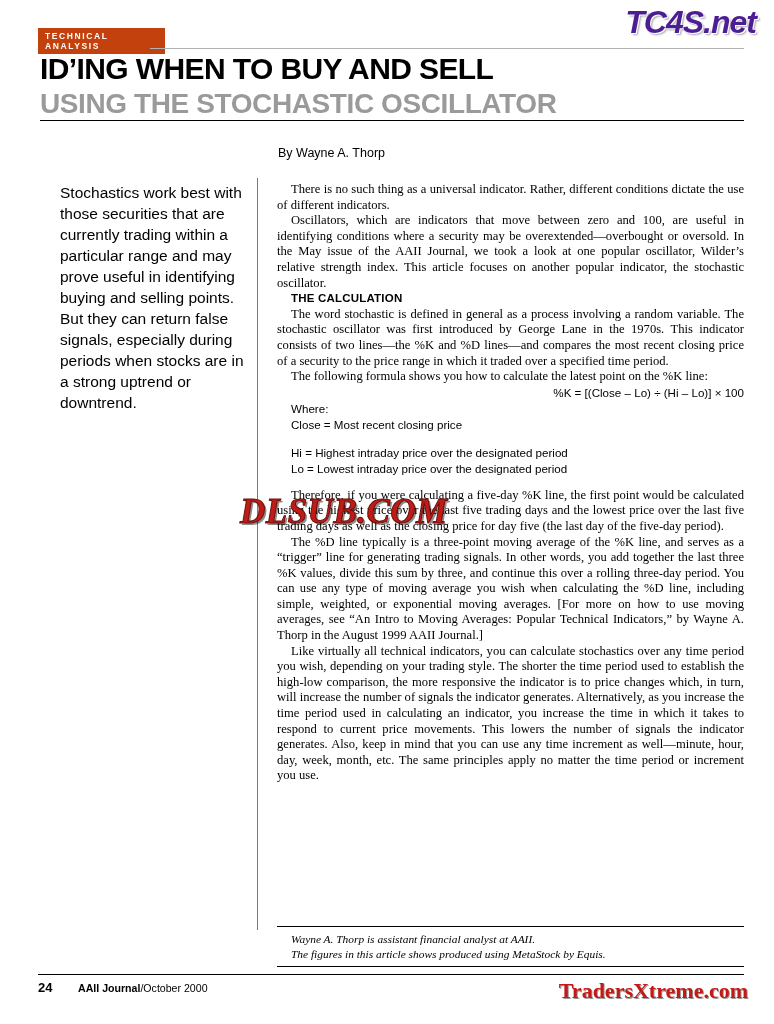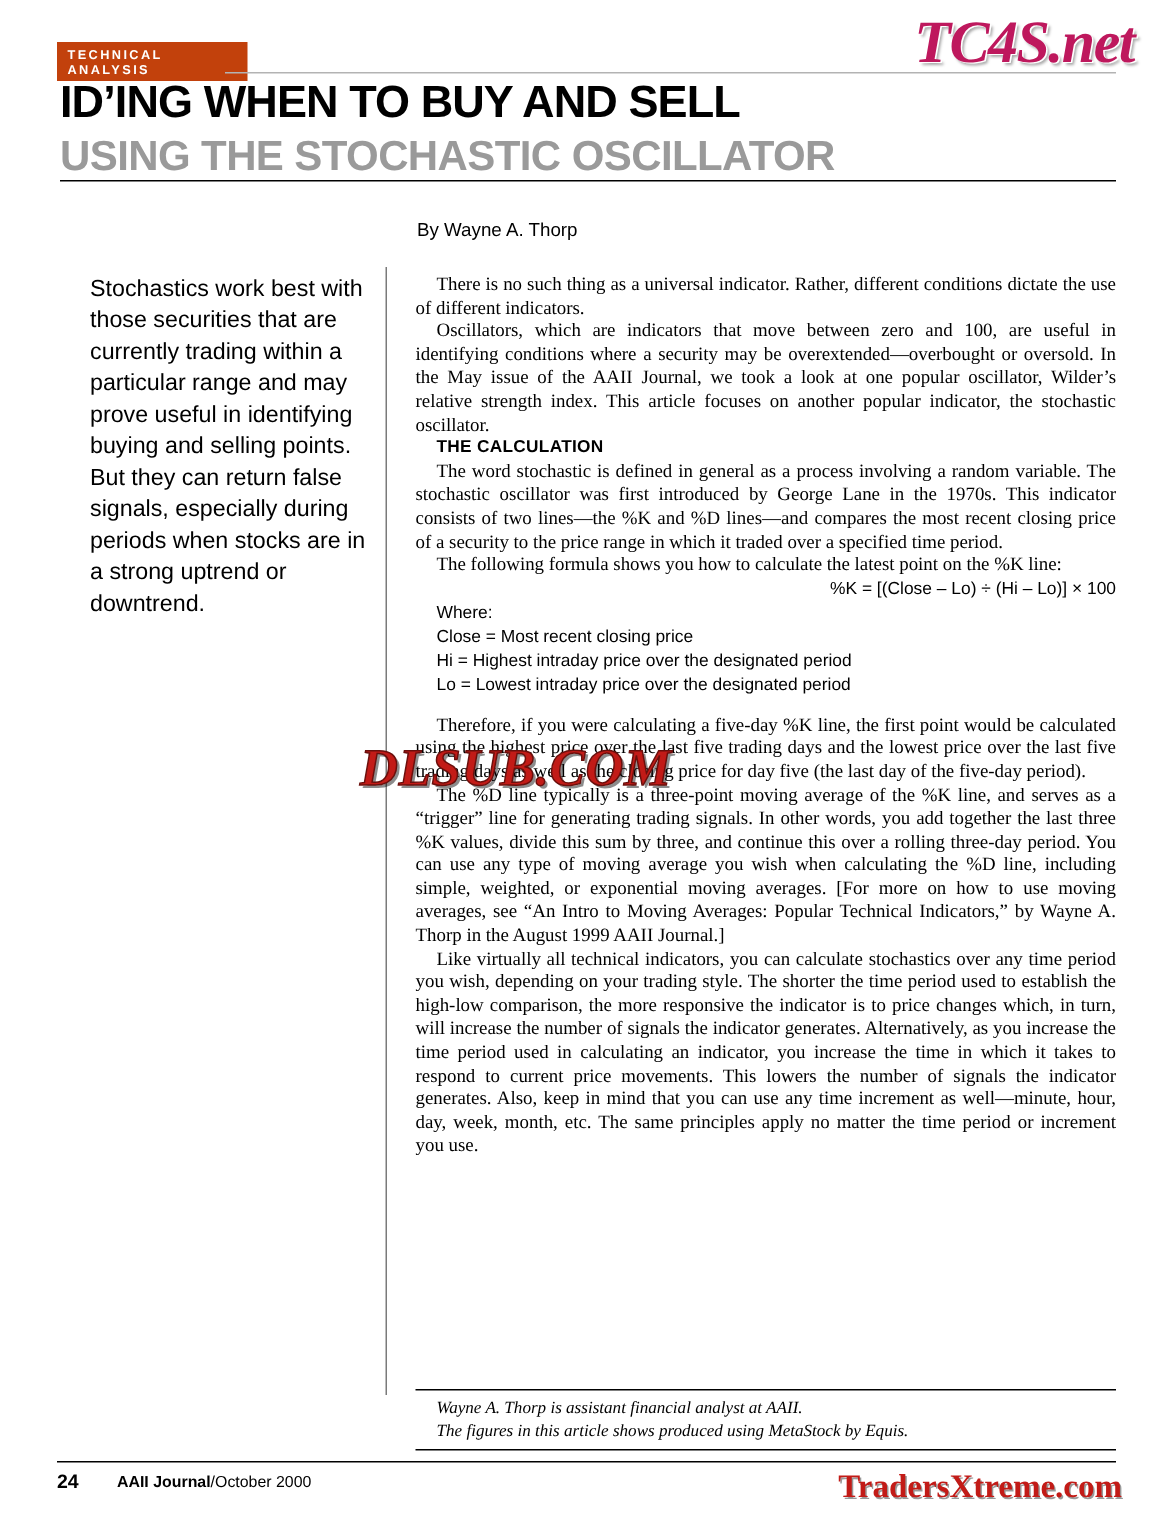--- a/index.html
+++ b/index.html
@@ -19,25 +19,25 @@
     position: absolute;
     left: 0; top: 0;
     width: 774px; height: 1024px;
   }
 
   
   .wm-top {
     position: absolute;
     right: 18px;
     top: 4px;
-    font-family: Liberation Serif, serif;
+    font-family: Liberation Sans, sans-serif;
     font-style: italic;
     font-weight: bold;
-    font-size: 40px;
-    color: #be185d;
+    font-size: 32px;
+    color: #4c1d95;
     letter-spacing: -1px;
     text-shadow: 1px 1px 0 #ffffff, 2px 2px 2px rgba(0,0,0,0.35);
     white-space: nowrap;
   }
 
   
   .kicker {
     position: absolute;
     left: 38px;
     top: 28px;
@@ -269,21 +269,21 @@
 
   <div class="body-col">
     <p>There is no such thing as a universal indicator. Rather, different conditions dictate the use of different indicators.</p>
     <p>Oscillators, which are indicators that move between zero and 100, are useful in identifying conditions where a security may be overextended—overbought or oversold. In the May issue of the AAII Journal, we took a look at one popular oscillator, Wilder’s relative strength index. This article focuses on another popular indicator, the stochastic oscillator.</p>
     <p class="subhead">THE CALCULATION</p>
     <p>The word stochastic is defined in general as a process involving a random variable. The stochastic oscillator was first introduced by George Lane in the 1970s. This indicator consists of two lines—the %K and %D lines—and compares the most recent closing price of a security to the price range in which it traded over a specified time period.</p>
     <p>The following formula shows you how to calculate the latest point on the %K line:</p>
     <p class="formula">%K = [(Close – Lo) ÷ (Hi – Lo)] × 100</p>
     <p class="formula-lines">Where:</p>
     <p class="formula-lines" style="margin-top:0">Close = Most recent closing price</p>
-    <p class="formula-lines" style="margin-top:0">Hi = Highest intraday price over the designated period</p>
+    <p class="formula-lines" style="margin-top:12px">Hi = Highest intraday price over the designated period</p>
     <p class="formula-lines" style="margin-top:0">Lo = Lowest intraday price over the designated period</p>
     <p class="gap">Therefore, if you were calculating a five-day %K line, the first point would be calculated using the highest price over the last five trading days and the lowest price over the last five trading days as well as the closing price for day five (the last day of the five-day period).</p>
     <p>The %D line typically is a three-point moving average of the %K line, and serves as a “trigger” line for generating trading signals. In other words, you add together the last three %K values, divide this sum by three, and continue this over a rolling three-day period. You can use any type of moving average you wish when calculating the %D line, including simple, weighted, or exponential moving averages. [For more on how to use moving averages, see “An Intro to Moving Averages: Popular Technical Indicators,” by Wayne A. Thorp in the August 1999 AAII Journal.]</p>
     <p>Like virtually all technical indicators, you can calculate stochastics over any time period you wish, depending on your trading style. The shorter the time period used to establish the high-low comparison, the more responsive the indicator is to price changes which, in turn, will increase the number of signals the indicator generates. Alternatively, as you increase the time period used in calculating an indicator, you increase the time in which it takes to respond to current price movements. This lowers the number of signals the indicator generates. Also, keep in mind that you can use any time increment as well—minute, hour, day, week, month, etc. The same principles apply no matter the time period or increment you use.</p>
   </div>
 
   <div class="wm-mid">DLSUB.COM</div>
 
   <div class="footnote-rule-top"></div>
   <div class="footnote">

